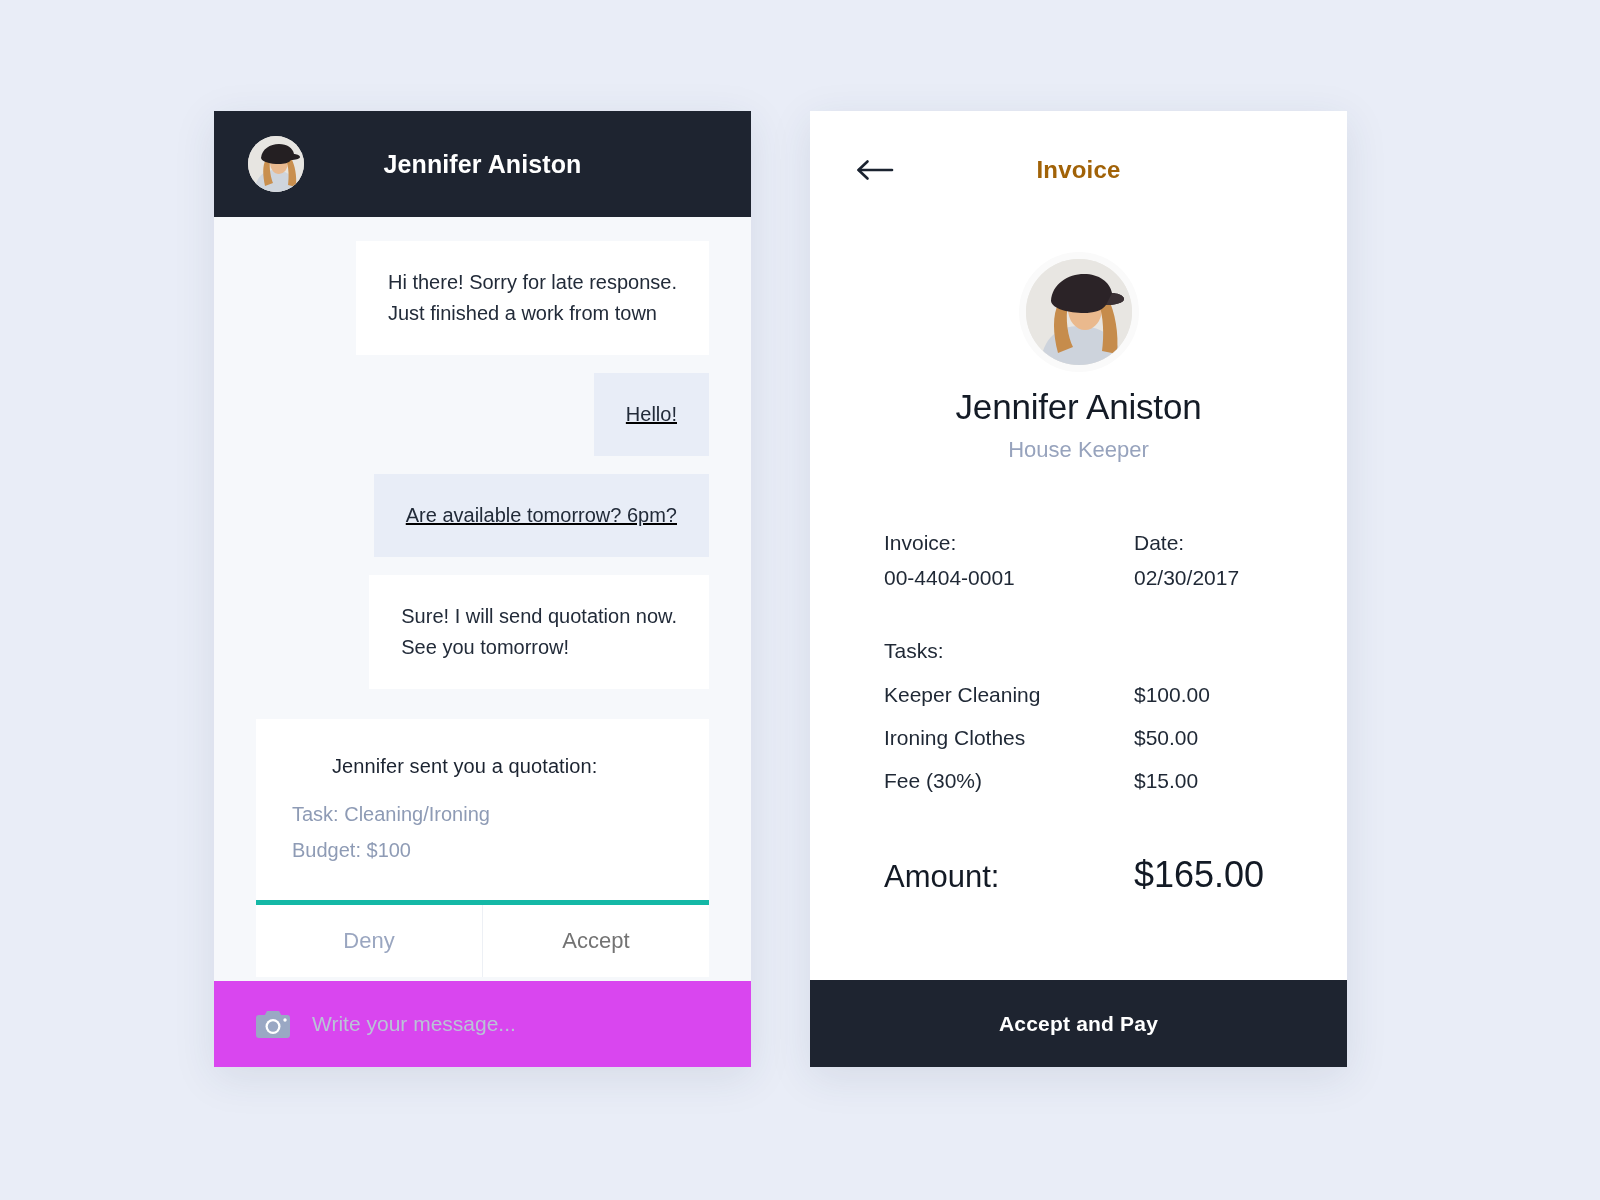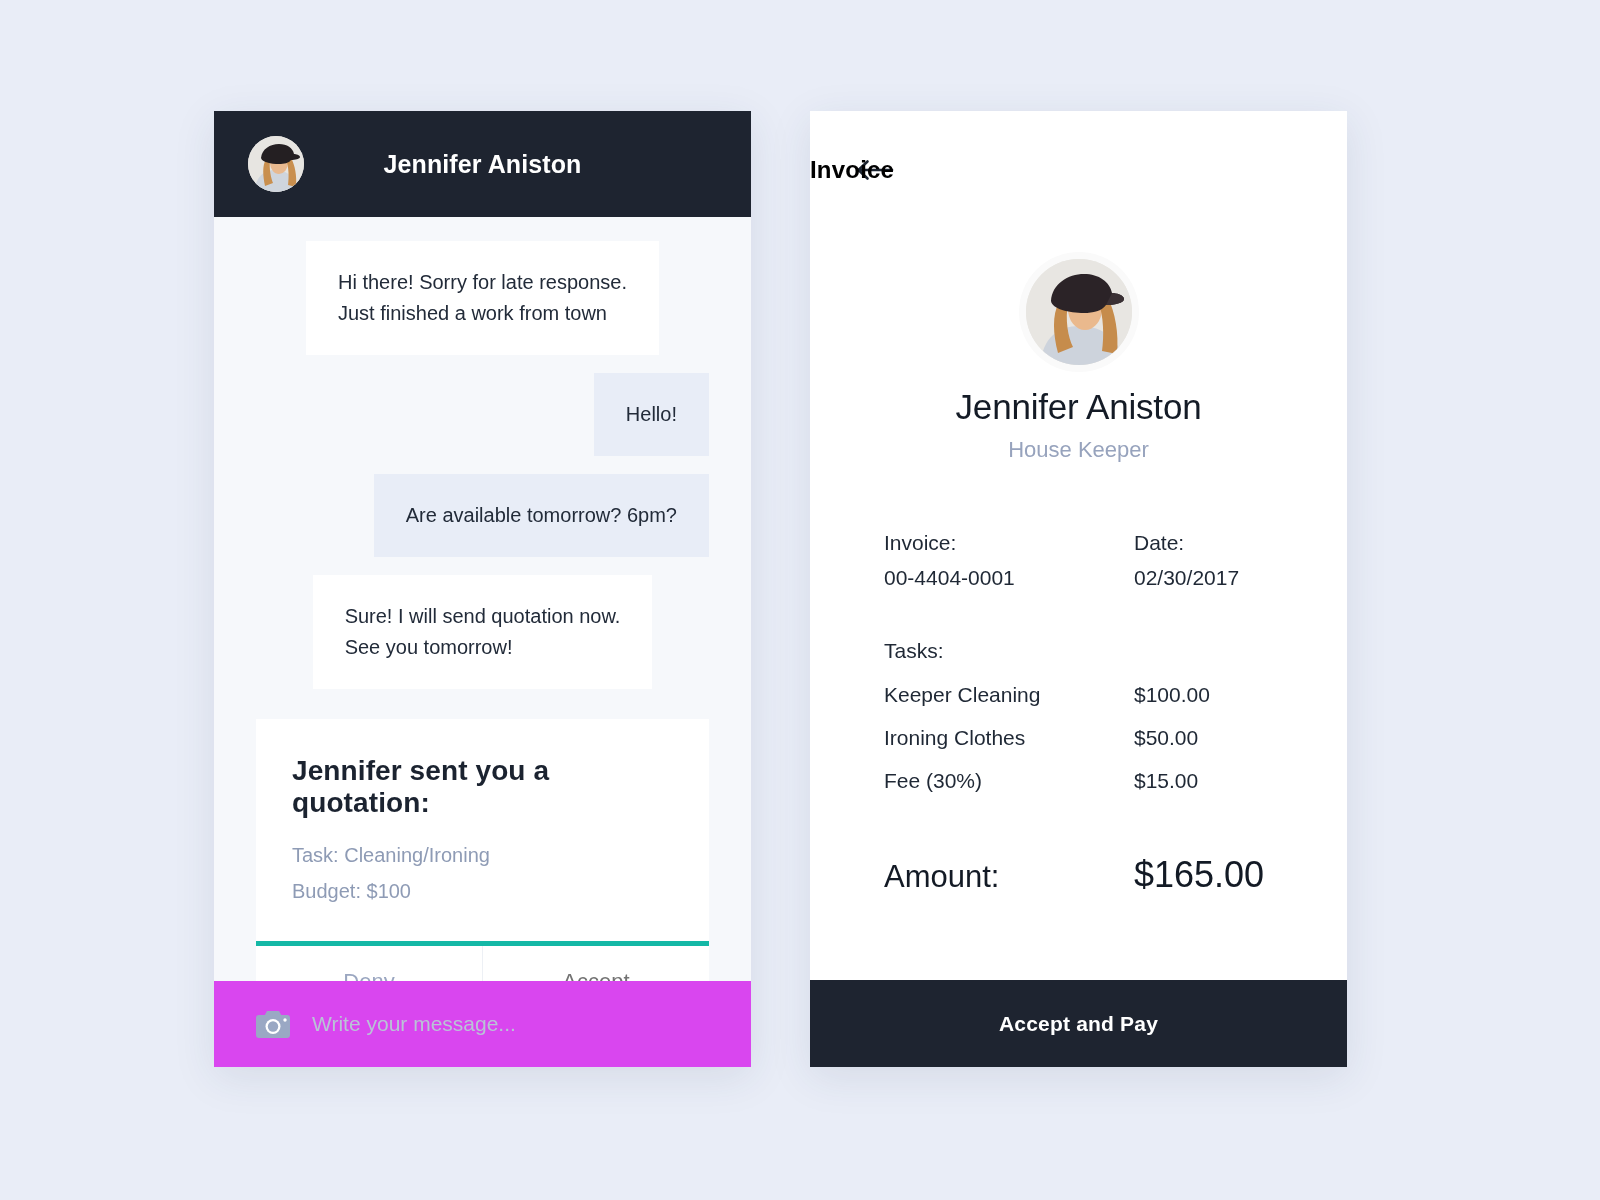--- a/index.html
+++ b/index.html
@@ -63,46 +63,47 @@
 
   .chat-body {
     flex: 1 1 auto;
     padding: 24px 42px 0 42px;
     display: flex;
     flex-direction: column;
     overflow: hidden;
   }
 
   .msg-row { display: flex; margin-bottom: 18px; }
-  .msg-row.in  { justify-content: center; }
-  .msg-row.out { justify-content: flex-end; }
+  .msg-row.in  { justify-content: flex-end; }
+  .msg-row.out { justify-content: flex-end; text-decoration: underline; }
 
   .bubble {
     padding: 26px 32px;
     font-size: 20px;
     line-height: 31px;
     color: #222b39;
     max-width: 390px;
     white-space: pre-line;
   }
   .bubble.in  { background: #ffffff; }
   .bubble.out { background: #e8edf7; }
 
   
   .quote-card {
     background: #ffffff;
     margin-top: 12px;
   }
   .quote-card-body { padding: 36px 36px 32px 36px; }
   .quote-title {
-    font-size: 28px;
-    font-weight: bold;
+    font-size: 20px;
+    font-weight: normal;
     color: #1b2330;
     margin-bottom: 18px;
     letter-spacing: .1px;
+    margin-left: 40px;
   }
   .quote-line {
     font-size: 20px;
     color: #8e9bb5;
     line-height: 36px;
   }
   .quote-actions {
     display: flex;
     border-top: 5px solid #14b8a6;
     height: 77px;
@@ -157,24 +158,24 @@
     height: 118px;
     flex: 0 0 118px;
     display: flex;
     align-items: center;
     padding: 0 46px;
   }
   .back-arrow { flex: 0 0 auto; cursor: pointer; display: flex; }
   .inv-title {
     position: absolute;
     left: 0; right: 0;
-    text-align: left;
+    text-align: center;
     font-size: 24px;
     font-weight: bold;
-    color: #000000;
+    color: #a16207;
     letter-spacing: .2px;
     pointer-events: none;
   }
 
   .inv-profile {
     text-align: center;
     padding-top: 30px;
   }
   .avatar-lg {
     width: 106px; height: 106px;

